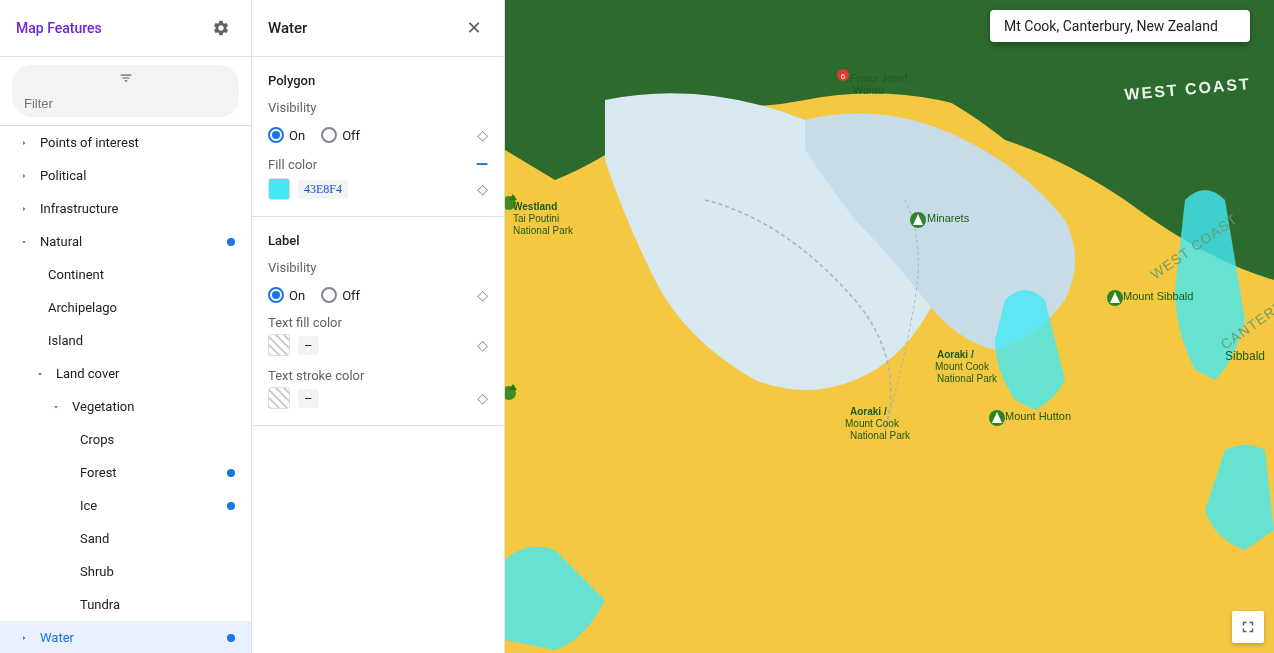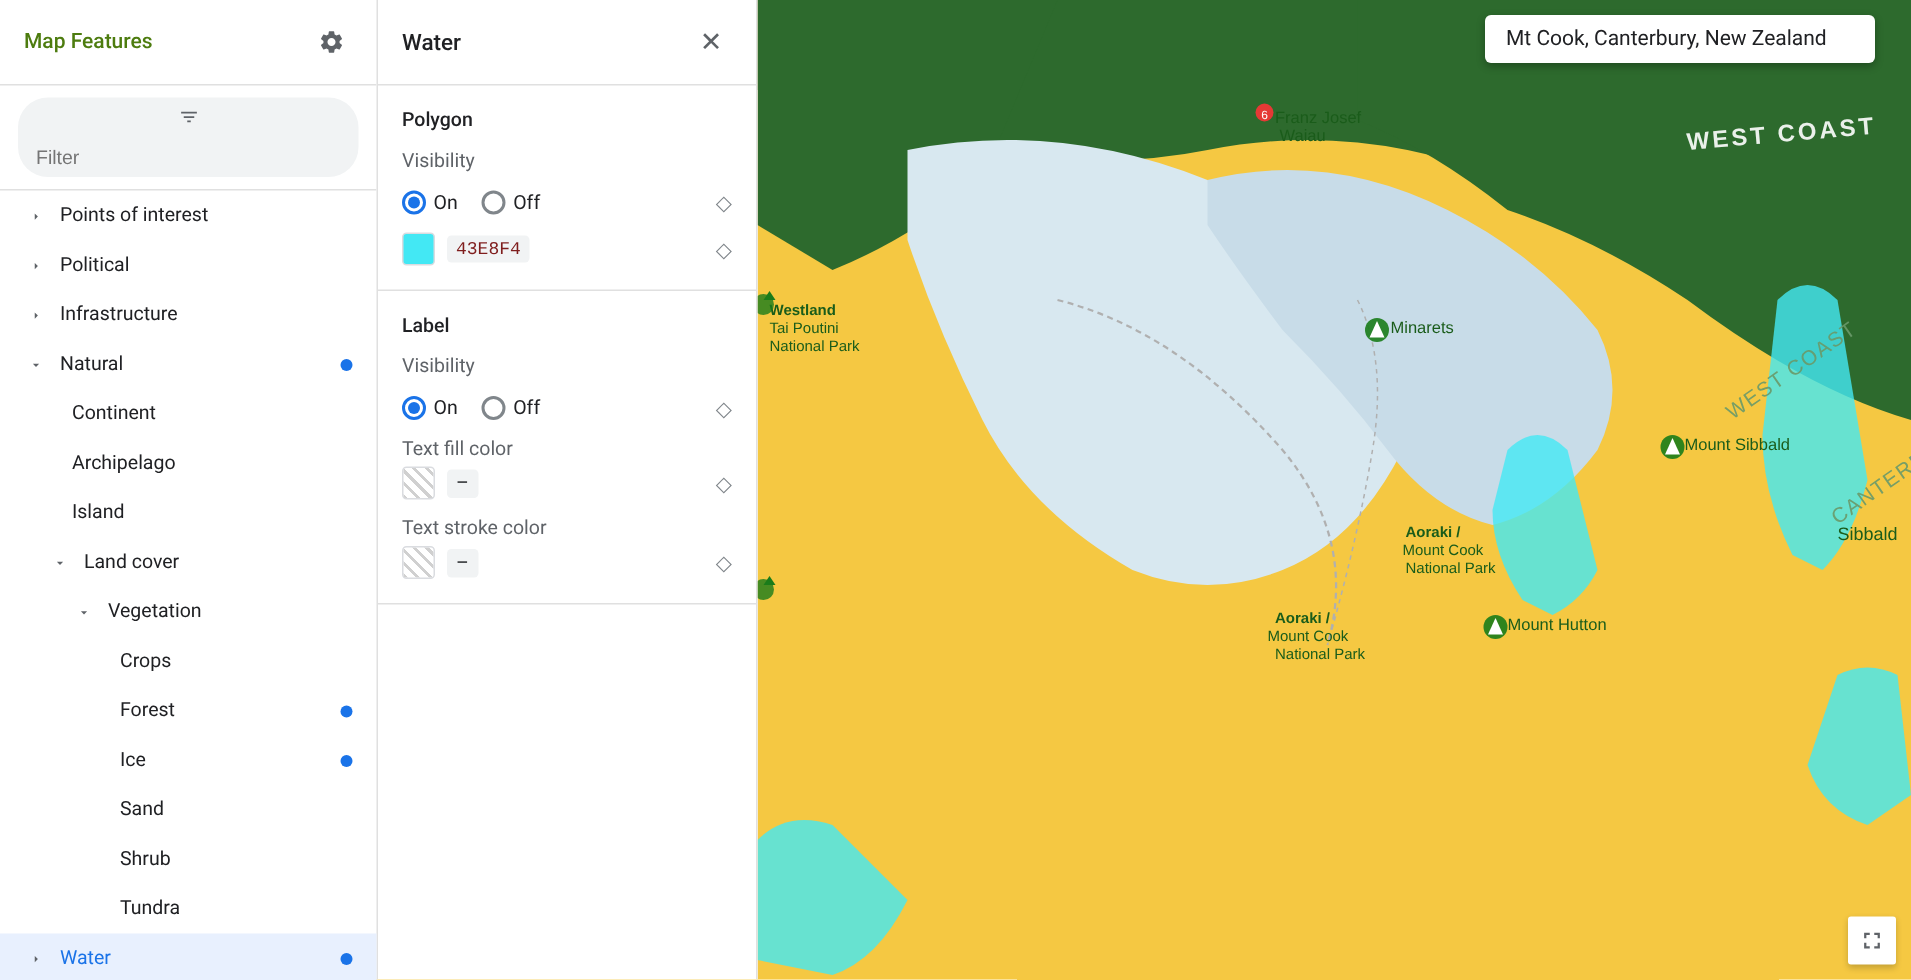--- a/index.html
+++ b/index.html
@@ -19,21 +19,21 @@
     .sidebar-header {
       display: flex;
       align-items: center;
       justify-content: space-between;
       padding: 14px 16px;
       border-bottom: 1px solid #e0e0e0;
     }
     .sidebar-header-title {
       font-size: 14px;
       font-weight: 500;
-      color: #4d7c0f;
+      color: #6d28d9;
     }
     .gear-btn {
       background: none;
       border: none;
       cursor: pointer;
       color: #5f6368;
       display: flex;
       align-items: center;
       justify-content: center;
       width: 28px;
@@ -169,22 +169,22 @@
       gap: 8px;
     }
     .color-swatch {
       width: 22px;
       height: 22px;
       border-radius: 3px;
       border: 1px solid #dadce0;
     }
     .color-value {
       font-size: 12px;
-      font-family: Liberation Mono, monospace;
-      color: #7f1d1d;
+      font-family: Liberation Serif, serif;
+      color: #1d4ed8;
       background: #f1f3f4;
       padding: 2px 6px;
       border-radius: 3px;
       flex: 1;
     }
     .minus-line {
       color: #1a73e8;
       font-weight: bold;
       font-size: 16px;
     }
@@ -391,20 +391,24 @@
           <span>On</span>
         </label>
         <label class="radio-option">
           <span class="radio-circle"></span>
           <span>Off</span>
         </label>
       </div>
       <button class="diamond-btn">◇</button>
     </div>
 
+    <div style="display:flex; align-items:center; justify-content:space-between; margin-bottom:4px;">
+      <span class="property-label">Fill color</span>
+      <span class="minus-line">—</span>
+    </div>
     <div style="display:flex; align-items:center; justify-content:space-between;">
       <div class="color-row">
         <div class="color-swatch" style="background:#43E8F4;"></div>
         <span class="color-value">43E8F4</span>
       </div>
       <button class="diamond-btn">◇</button>
     </div>
   </div>
 
   <div class="panel-section">

